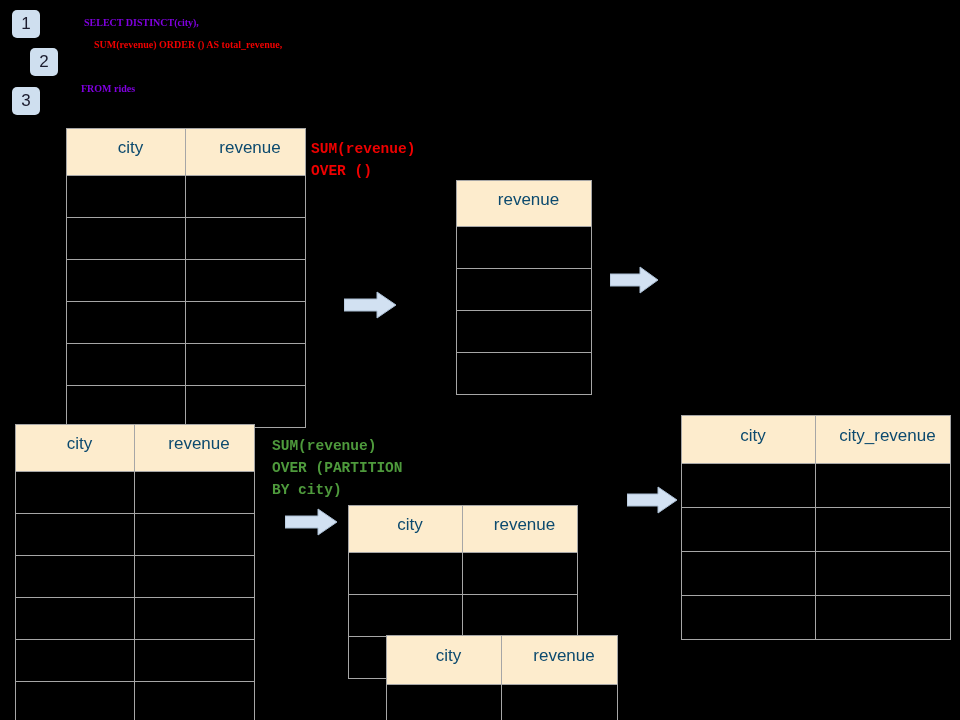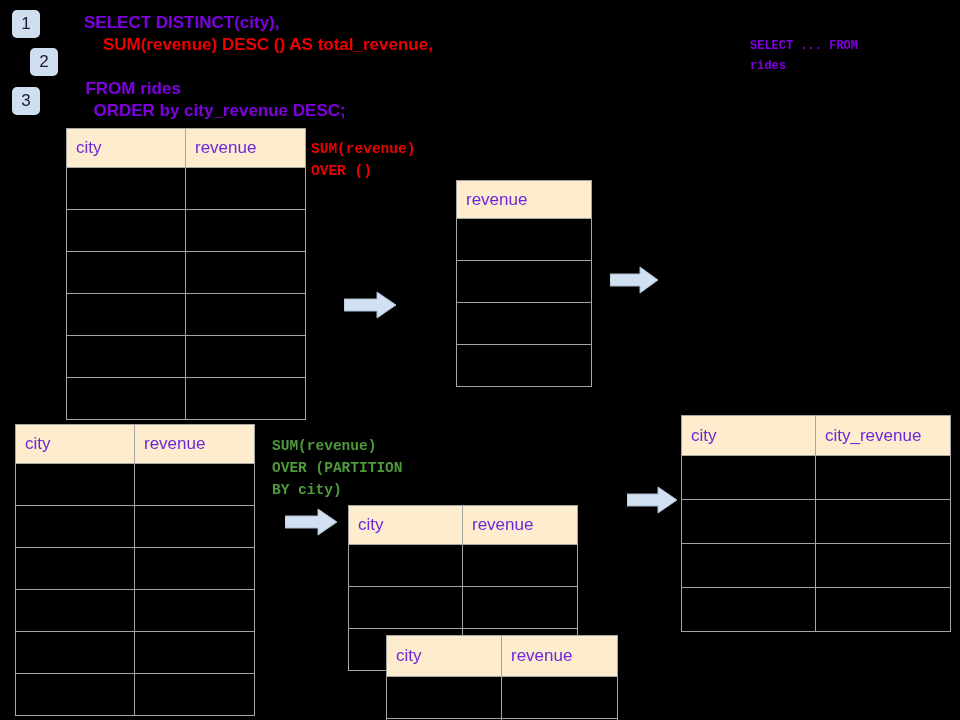--- a/index.html
+++ b/index.html
@@ -26,22 +26,22 @@
     color: #1c1c2e;
     font-family: "Liberation Sans", sans-serif;
     font-size: 17px;
     line-height: 28px;
     text-align: center;
   }
 
   
   .code {
     position: absolute;
-    font-family: Liberation Sans, sans-serif;
-    font-size: 17px;
+    font-family: Liberation Serif, serif;
+    font-size: 10px;
     font-weight: bold;
     white-space: pre;
     letter-spacing: 0px;
     line-height: 22px;
   }
   .c-purple { color: #8000e0; }
   .c-red    { color: #ef0000; }
   .c-green  { color: #4e9a3c; }
 
   .side-note {
@@ -74,50 +74,47 @@
     table-layout: fixed;
   }
   .tbl td {
     border: 1px solid #a6a6a6;
     padding: 0;
     background: #000000;
   }
   .tbl th {
     border: 1px solid #a6a6a6;
     background: #fdeccd;
-    color: #6d28d9;
+    color: #0c4a6e;
     font-family: "Liberation Sans", sans-serif;
     font-size: 17px;
     font-weight: normal;
-    text-align: left;
-    padding: 0 0 0 9px;
+    text-align: center;
+    padding: 0 0 8px 9px;
   }
 
   
   .arrow {
     position: absolute;
     display: block;
   }
 </style>
 </head>
 <body>
 
 <div id="canvas">
 
   <div class="badge" style="left:12px; top:10px;">1</div>
   <div class="badge" style="left:30px; top:48px;">2</div>
   <div class="badge" style="left:12px; top:87px;">3</div>
 
   <div class="code c-purple" style="left:84px; top:12px;">SELECT DISTINCT(city),</div>
-  <div class="code c-red" style="left:84px; top:34px;">    SUM(revenue) DESC () AS total_revenue,</div>
+  <div class="code c-red" style="left:84px; top:34px;">    SUM(revenue) ORDER () AS total_revenue,</div>
   <div class="code c-purple" style="left:76px; top:78px;">  FROM rides</div>
-  <div class="code c-purple" style="left:84px; top:100px;">  ORDER by city_revenue DESC;</div>
-
-  <div class="side-note" style="left:750px; top:36px;">SELECT ... FROM
-rides</div>
+
 
   <div class="anno red" style="left:311px; top:138px;">SUM(revenue)
 OVER ()</div>
 
   <div class="anno green" style="left:272px; top:435px;">SUM(revenue)
 OVER (PARTITION
 BY city)</div>
 
   <table class="tbl" style="left:66px; top:128px; width:239px;">
     <colgroup>

